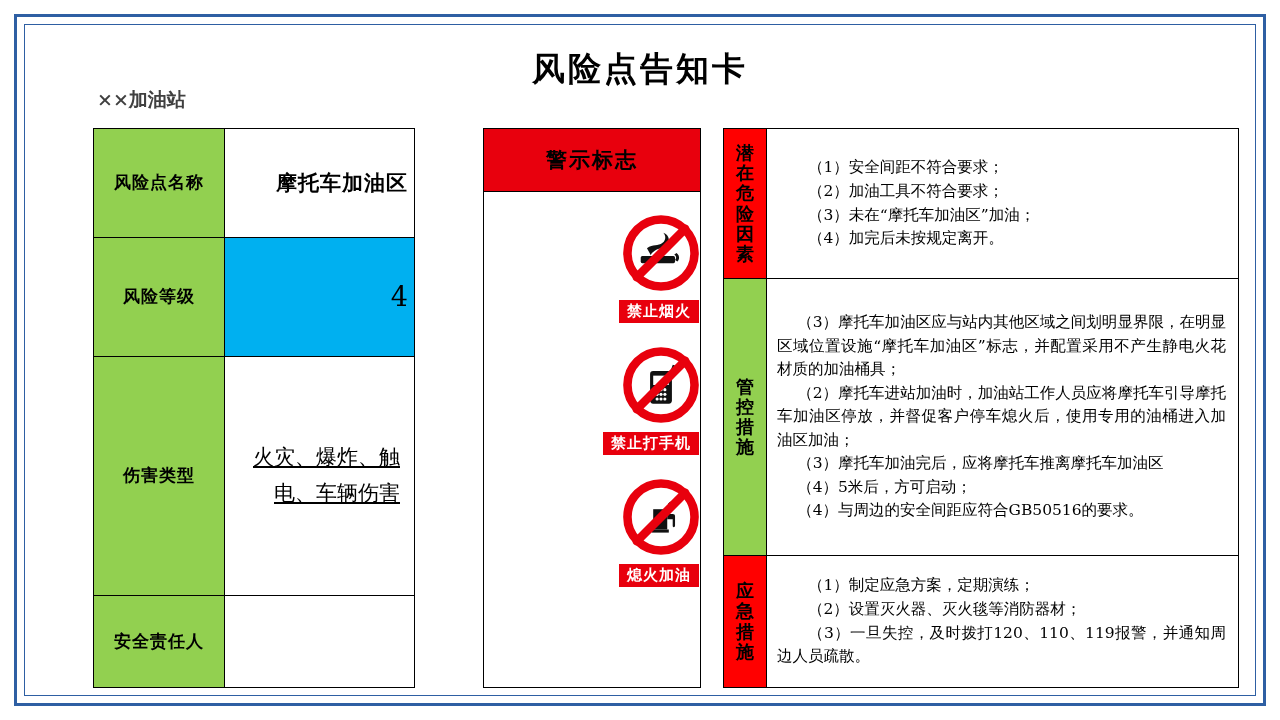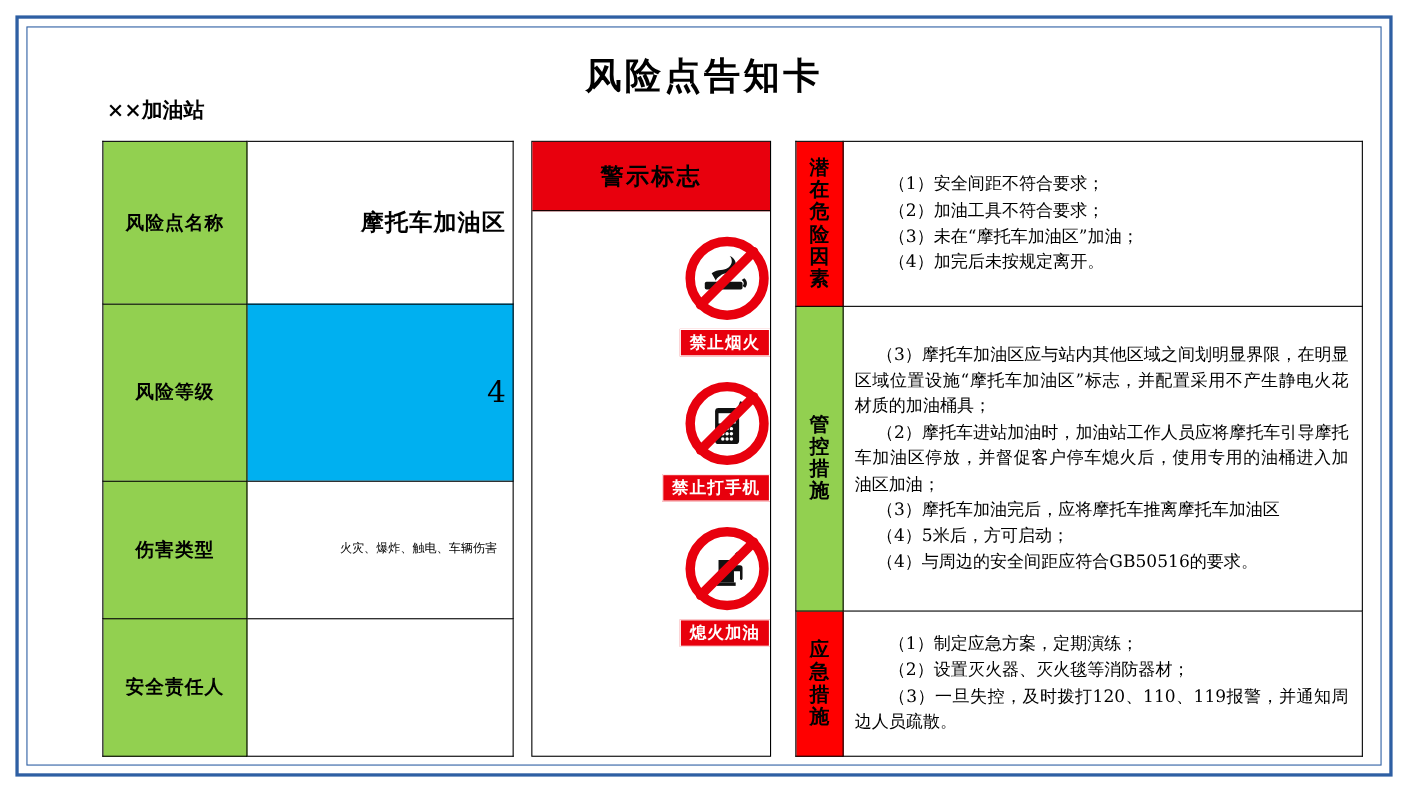--- a/index.html
+++ b/index.html
@@ -42,29 +42,29 @@
     letter-spacing: 3px;
     color: #000000;
   }
   #station-name {
     position: absolute;
     left: 72px;
     top: 62px;
     font-family: "DejaVu Serif", serif;
     font-weight: bold;
     font-size: 19px;
-    color: #000000;
+    color: #404040;
   }
 
   
   #left-table {
     position: absolute;
     left: 68px;
     top: 103px;
-    width: 374px;
+    width: 322px;
     height: 560px;
     border-collapse: collapse;
     table-layout: fixed;
   }
   #left-table td {
     border: 1px solid #000000;
     font-family: "DejaVu Serif", serif;
     font-size: 17px;
     color: #000000;
     padding: 2px 6px;
@@ -84,23 +84,24 @@
     font-weight: bold;
     font-size: 21px;
     letter-spacing: 1px;
   }
   #left-table td.val-level {
     background: #00b0f0;
     font-size: 27px;
     font-family: "DejaVu Serif", serif;
   }
   #left-table td.val-harm {
-    font-size: 11px;
+    font-size: 21px;
     line-height: 1.7;
     padding: 0 14px;
+    text-decoration: underline;
   }
 
   
   #sign-box {
     position: absolute;
     left: 458px;
     top: 103px;
     width: 218px;
     height: 560px;
     border: 1px solid #000000;

